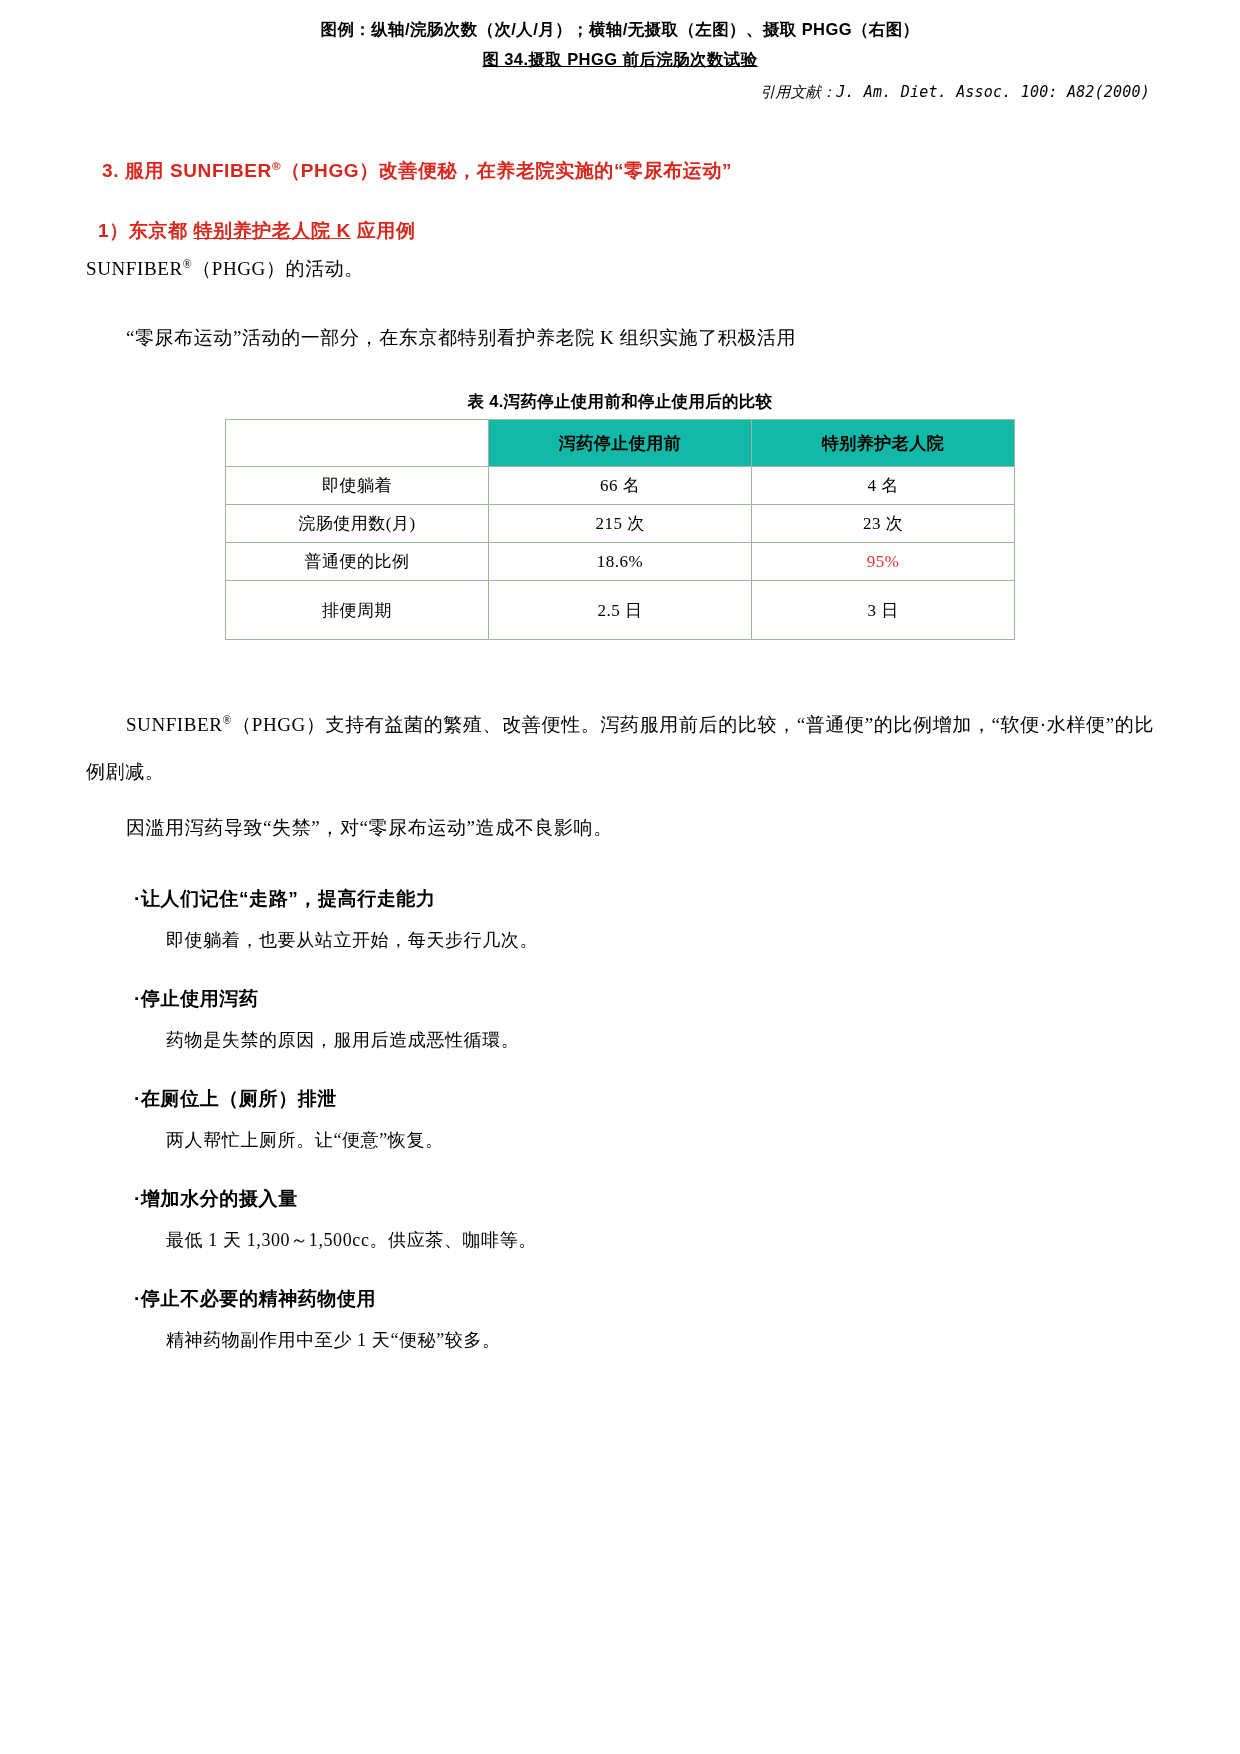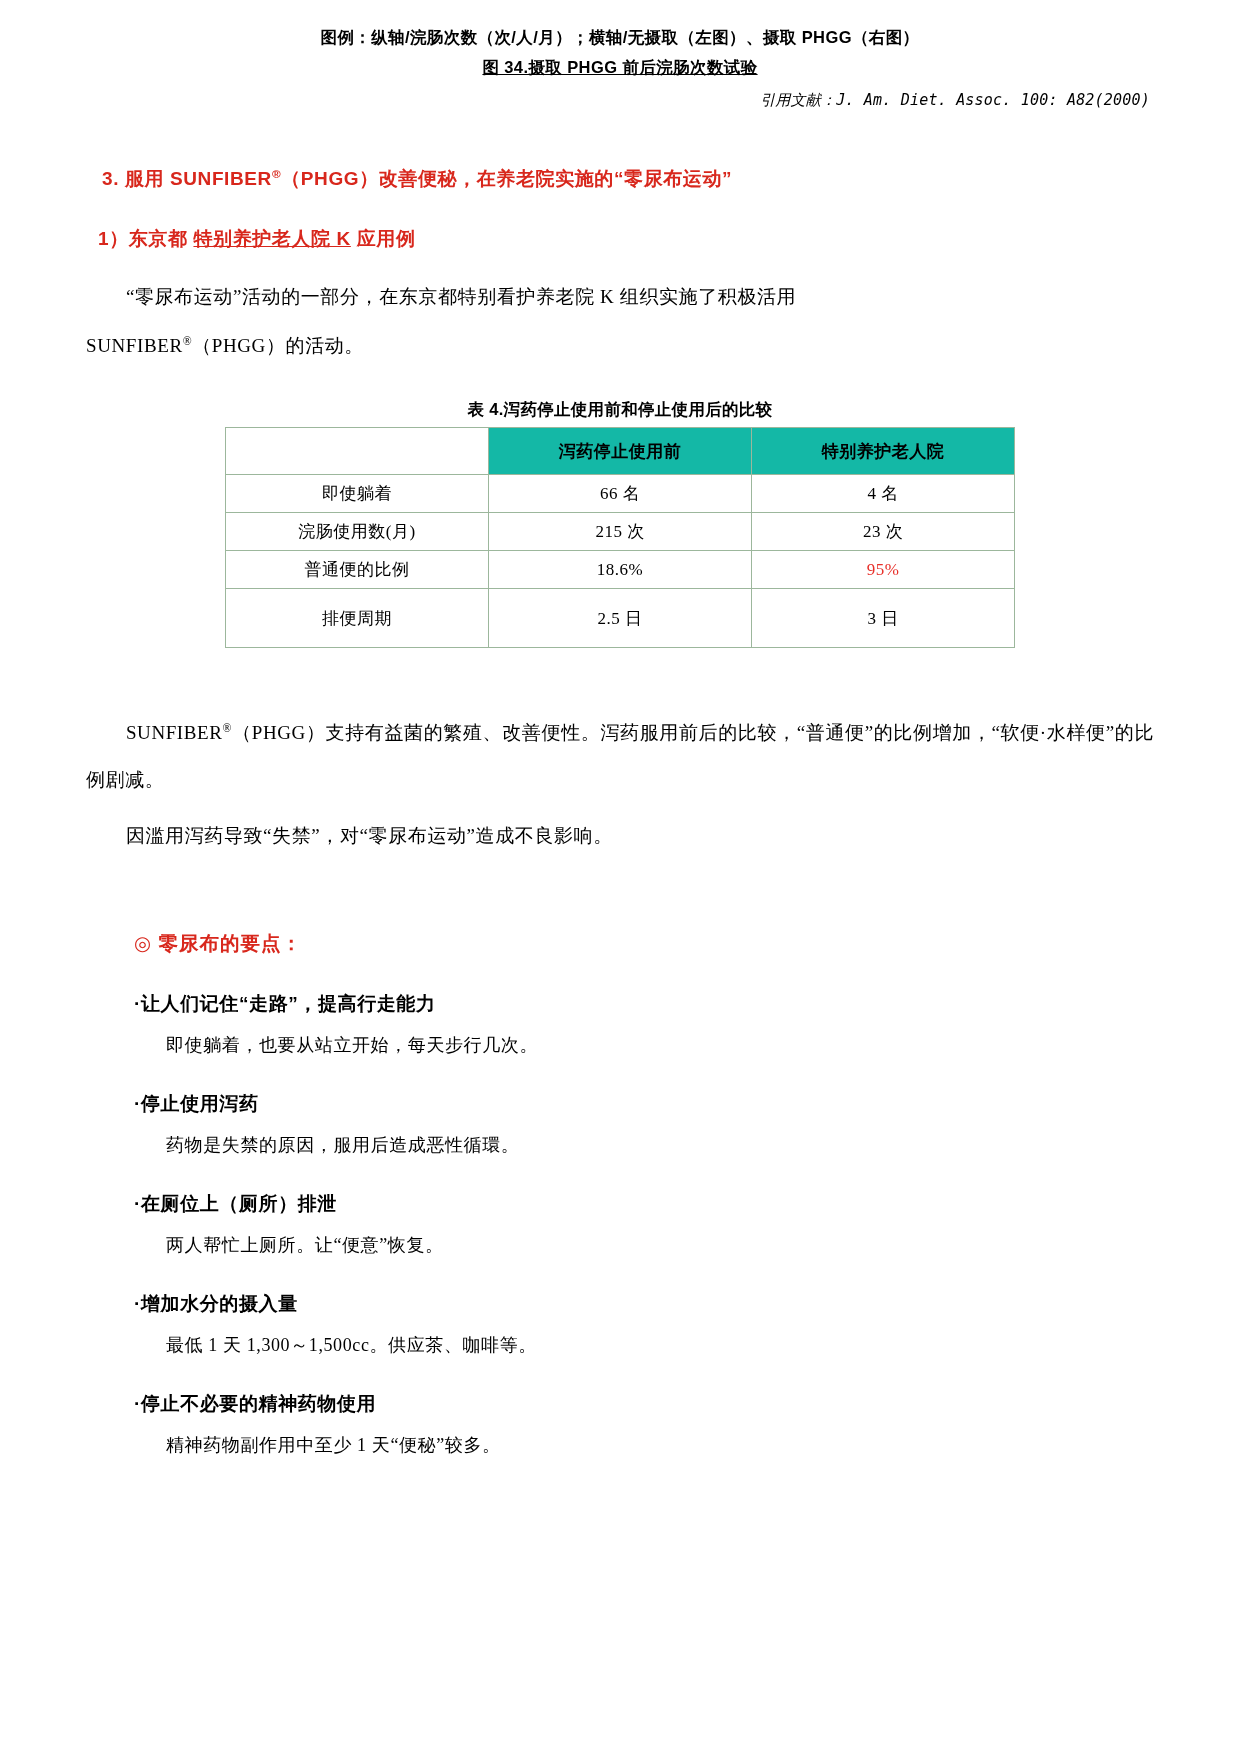--- a/index.html
+++ b/index.html
@@ -11,21 +11,21 @@
     width: 1240px;
     min-height: 1754px;
     font-family: "Liberation Serif", "DejaVu Serif", serif;
     color: #000000;
     position: relative;
   }
   .page {
     width: 1240px;
     min-height: 1754px;
     box-sizing: border-box;
-    padding: 23px 86px 40px 86px;
+    padding: 15px 86px 40px 86px;
     position: relative;
   }
 
   
   .fig-caption-line {
     text-align: center;
     font-family: "Liberation Sans", "DejaVu Sans", sans-serif;
     font-weight: bold;
     font-size: 16.5px;
     letter-spacing: 0.4px;
@@ -147,24 +147,24 @@
   <div class="citation">引用文献：J. Am. Diet. Assoc. 100: A82(2000)</div>
 
   <div class="heading-red h-sec3">
     <span>3. 服用 SUNFIBER</span><sup class="reg">®</sup><span>（PHGG）改善便秘，在养老院实施的“零尿布运动”</span>
   </div>
 
   <div class="heading-red h-sub1">
     <span>1）东京都 </span><span class="u">特别养护老人院 K</span><span> 应用例</span>
   </div>
 
-  <div class="para indent">“零尿布运动”活动的一部分，在东京都特别看护养老院 K 组织实施了积极活用</div>
   <div class="para" style="margin-top:2px">
     <span>SUNFIBER</span><sup class="reg">®</sup><span>（PHGG）的活动。</span>
   </div>
+  <div class="para indent">“零尿布运动”活动的一部分，在东京都特别看护养老院 K 组织实施了积极活用</div>
 
   <div class="table-title">表 4.泻药停止使用前和停止使用后的比较</div>
 
   <table class="data">
     <thead>
       <tr>
         <th class="blank"></th>
         <th>泻药停止使用前</th>
         <th>特别养护老人院</th>
       </tr>
@@ -192,21 +192,20 @@
       </tr>
     </tbody>
   </table>
 
   <div class="para indent" style="margin-top:62px">
     <span>SUNFIBER</span><sup class="reg">®</sup><span>（PHGG）支持有益菌的繁殖、改善便性。泻药服用前后的比较，“普通便”的比例增加，“软便·水样便”的比例剧减。</span>
   </div>
 
   <div class="para indent" style="margin-top:10px">因滥用泻药导致“失禁”，对“零尿布运动”造成不良影响。</div>
 
-  <div class="bullet-head">◎ 零尿布的要点：</div>
 
   <div class="bullet-item">·让人们记住“走路”，提高行走能力</div>
   <div class="bullet-sub">即使躺着，也要从站立开始，每天步行几次。</div>
 
   <div class="bullet-item">·停止使用泻药</div>
   <div class="bullet-sub">药物是失禁的原因，服用后造成恶性循環。</div>
 
   <div class="bullet-item">·在厕位上（厕所）排泄</div>
   <div class="bullet-sub">两人帮忙上厕所。让“便意”恢复。</div>
 

